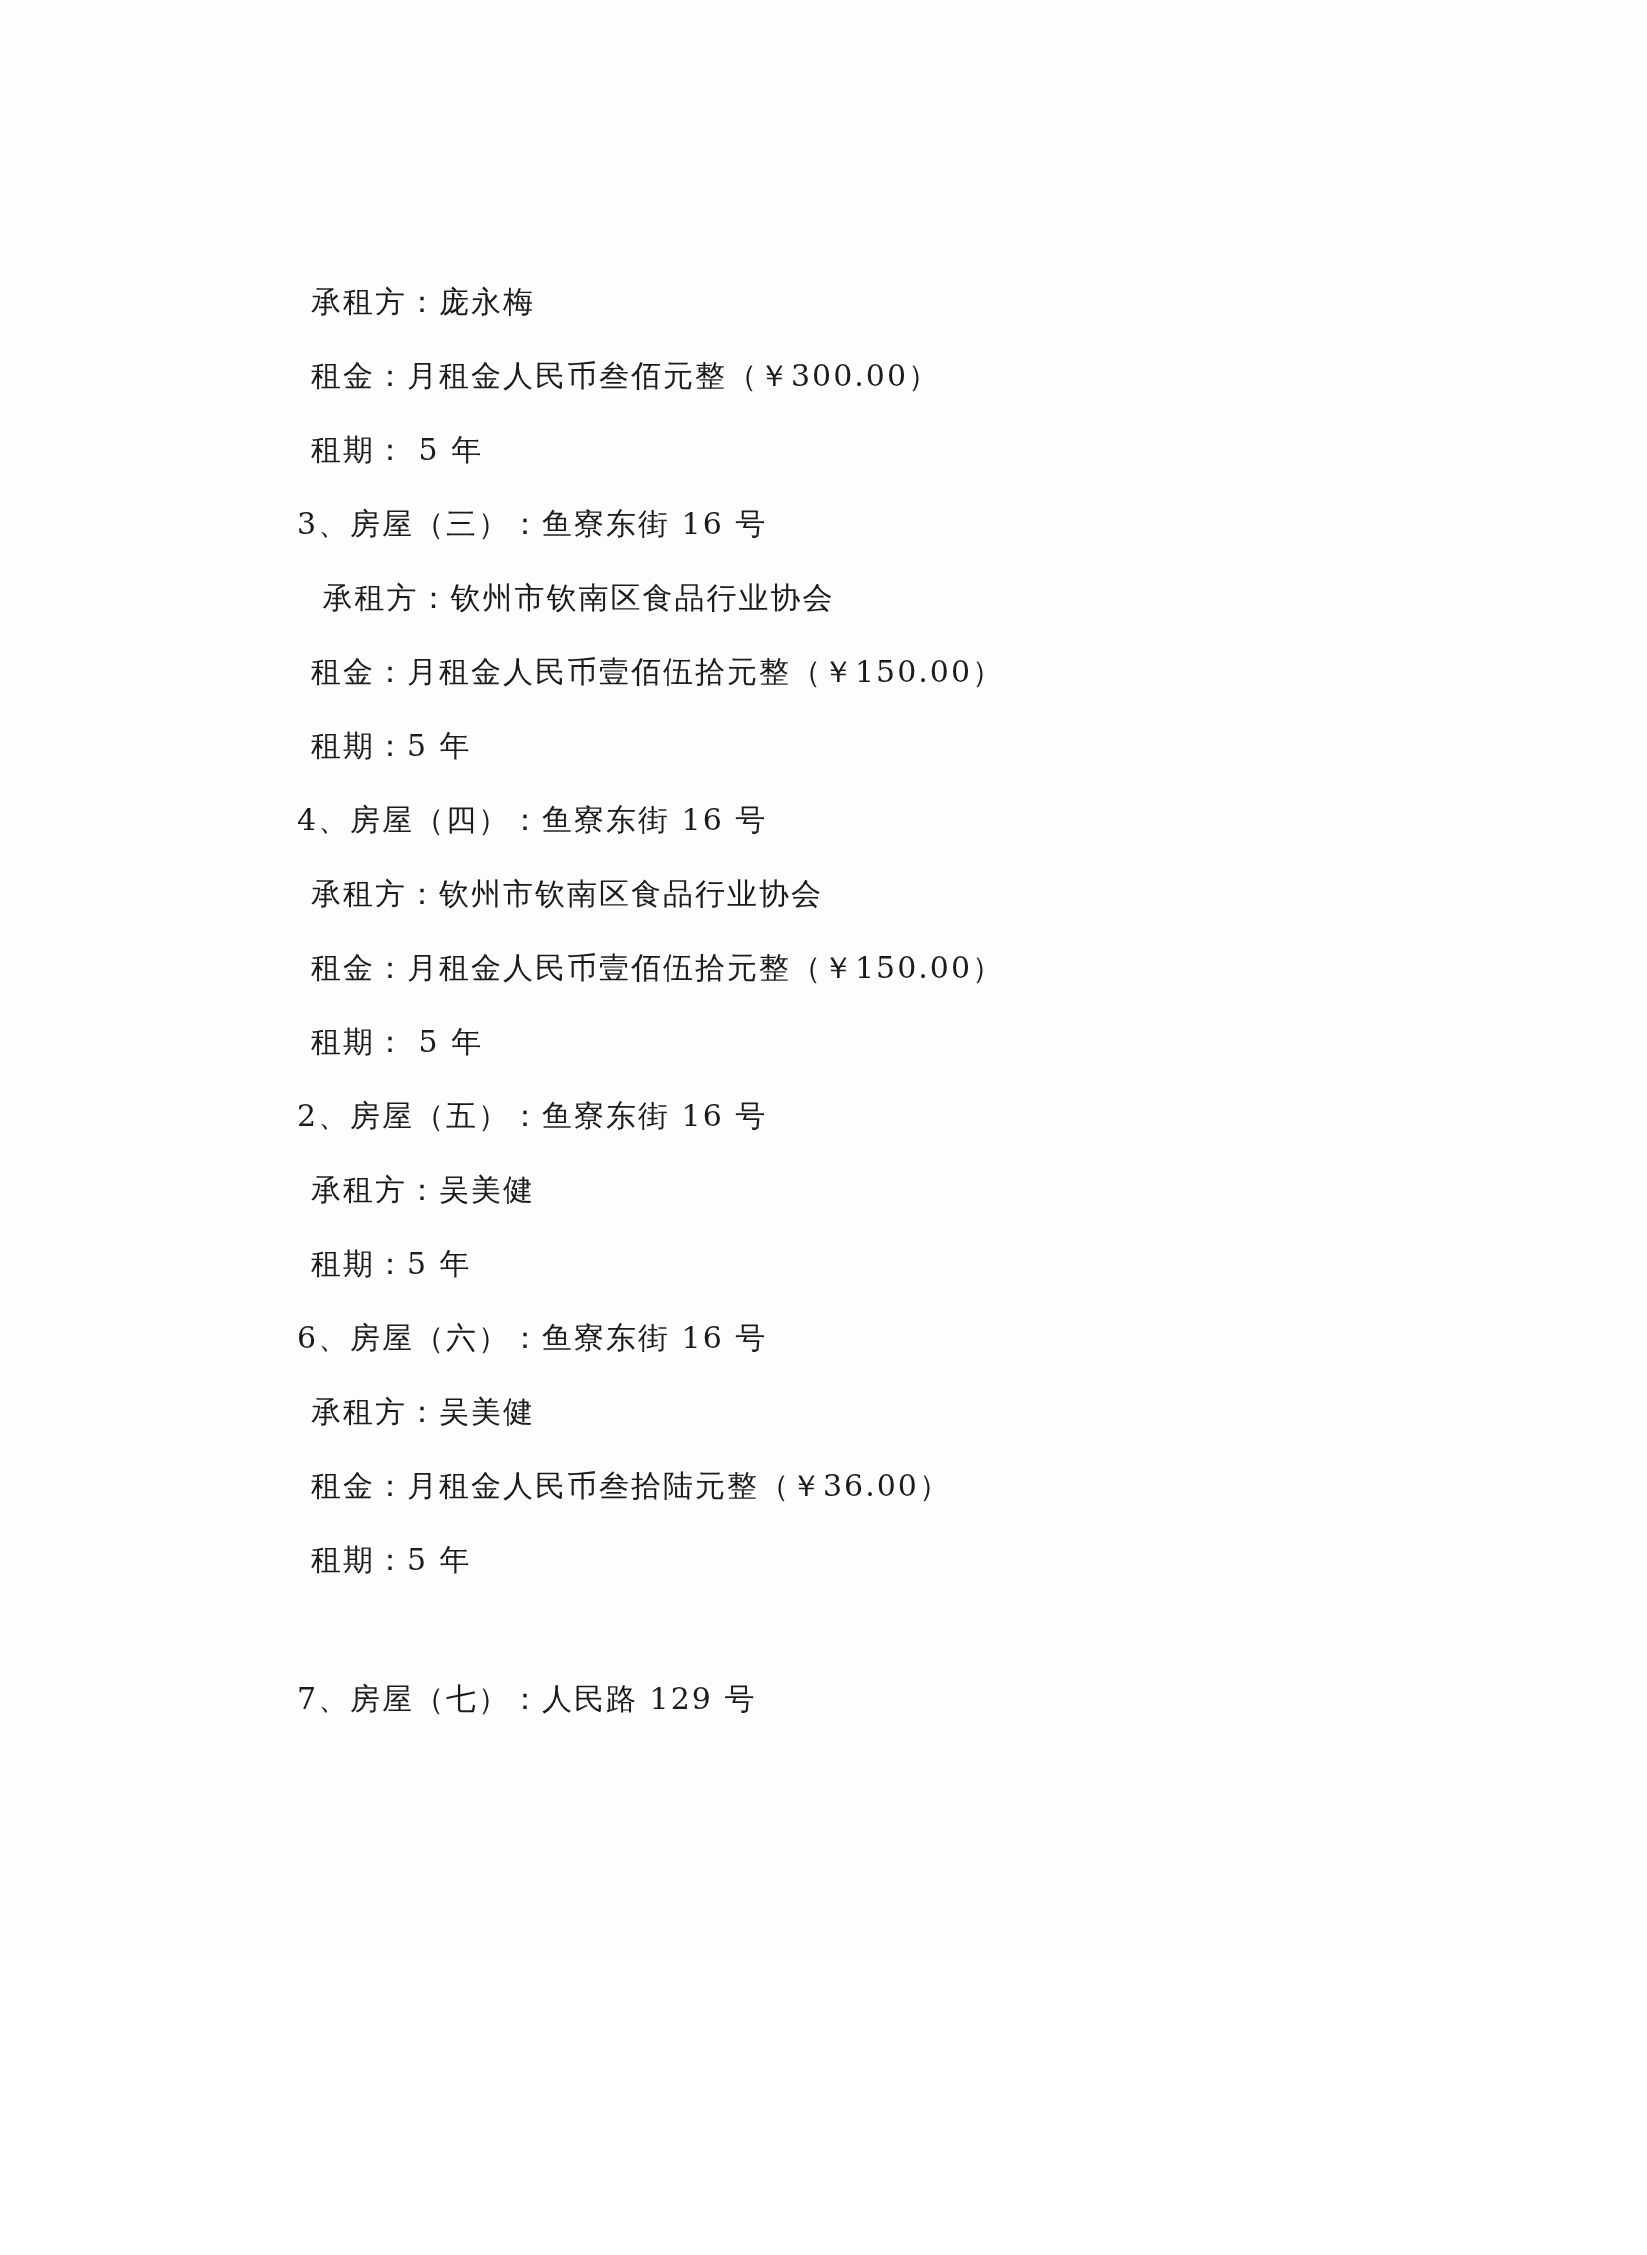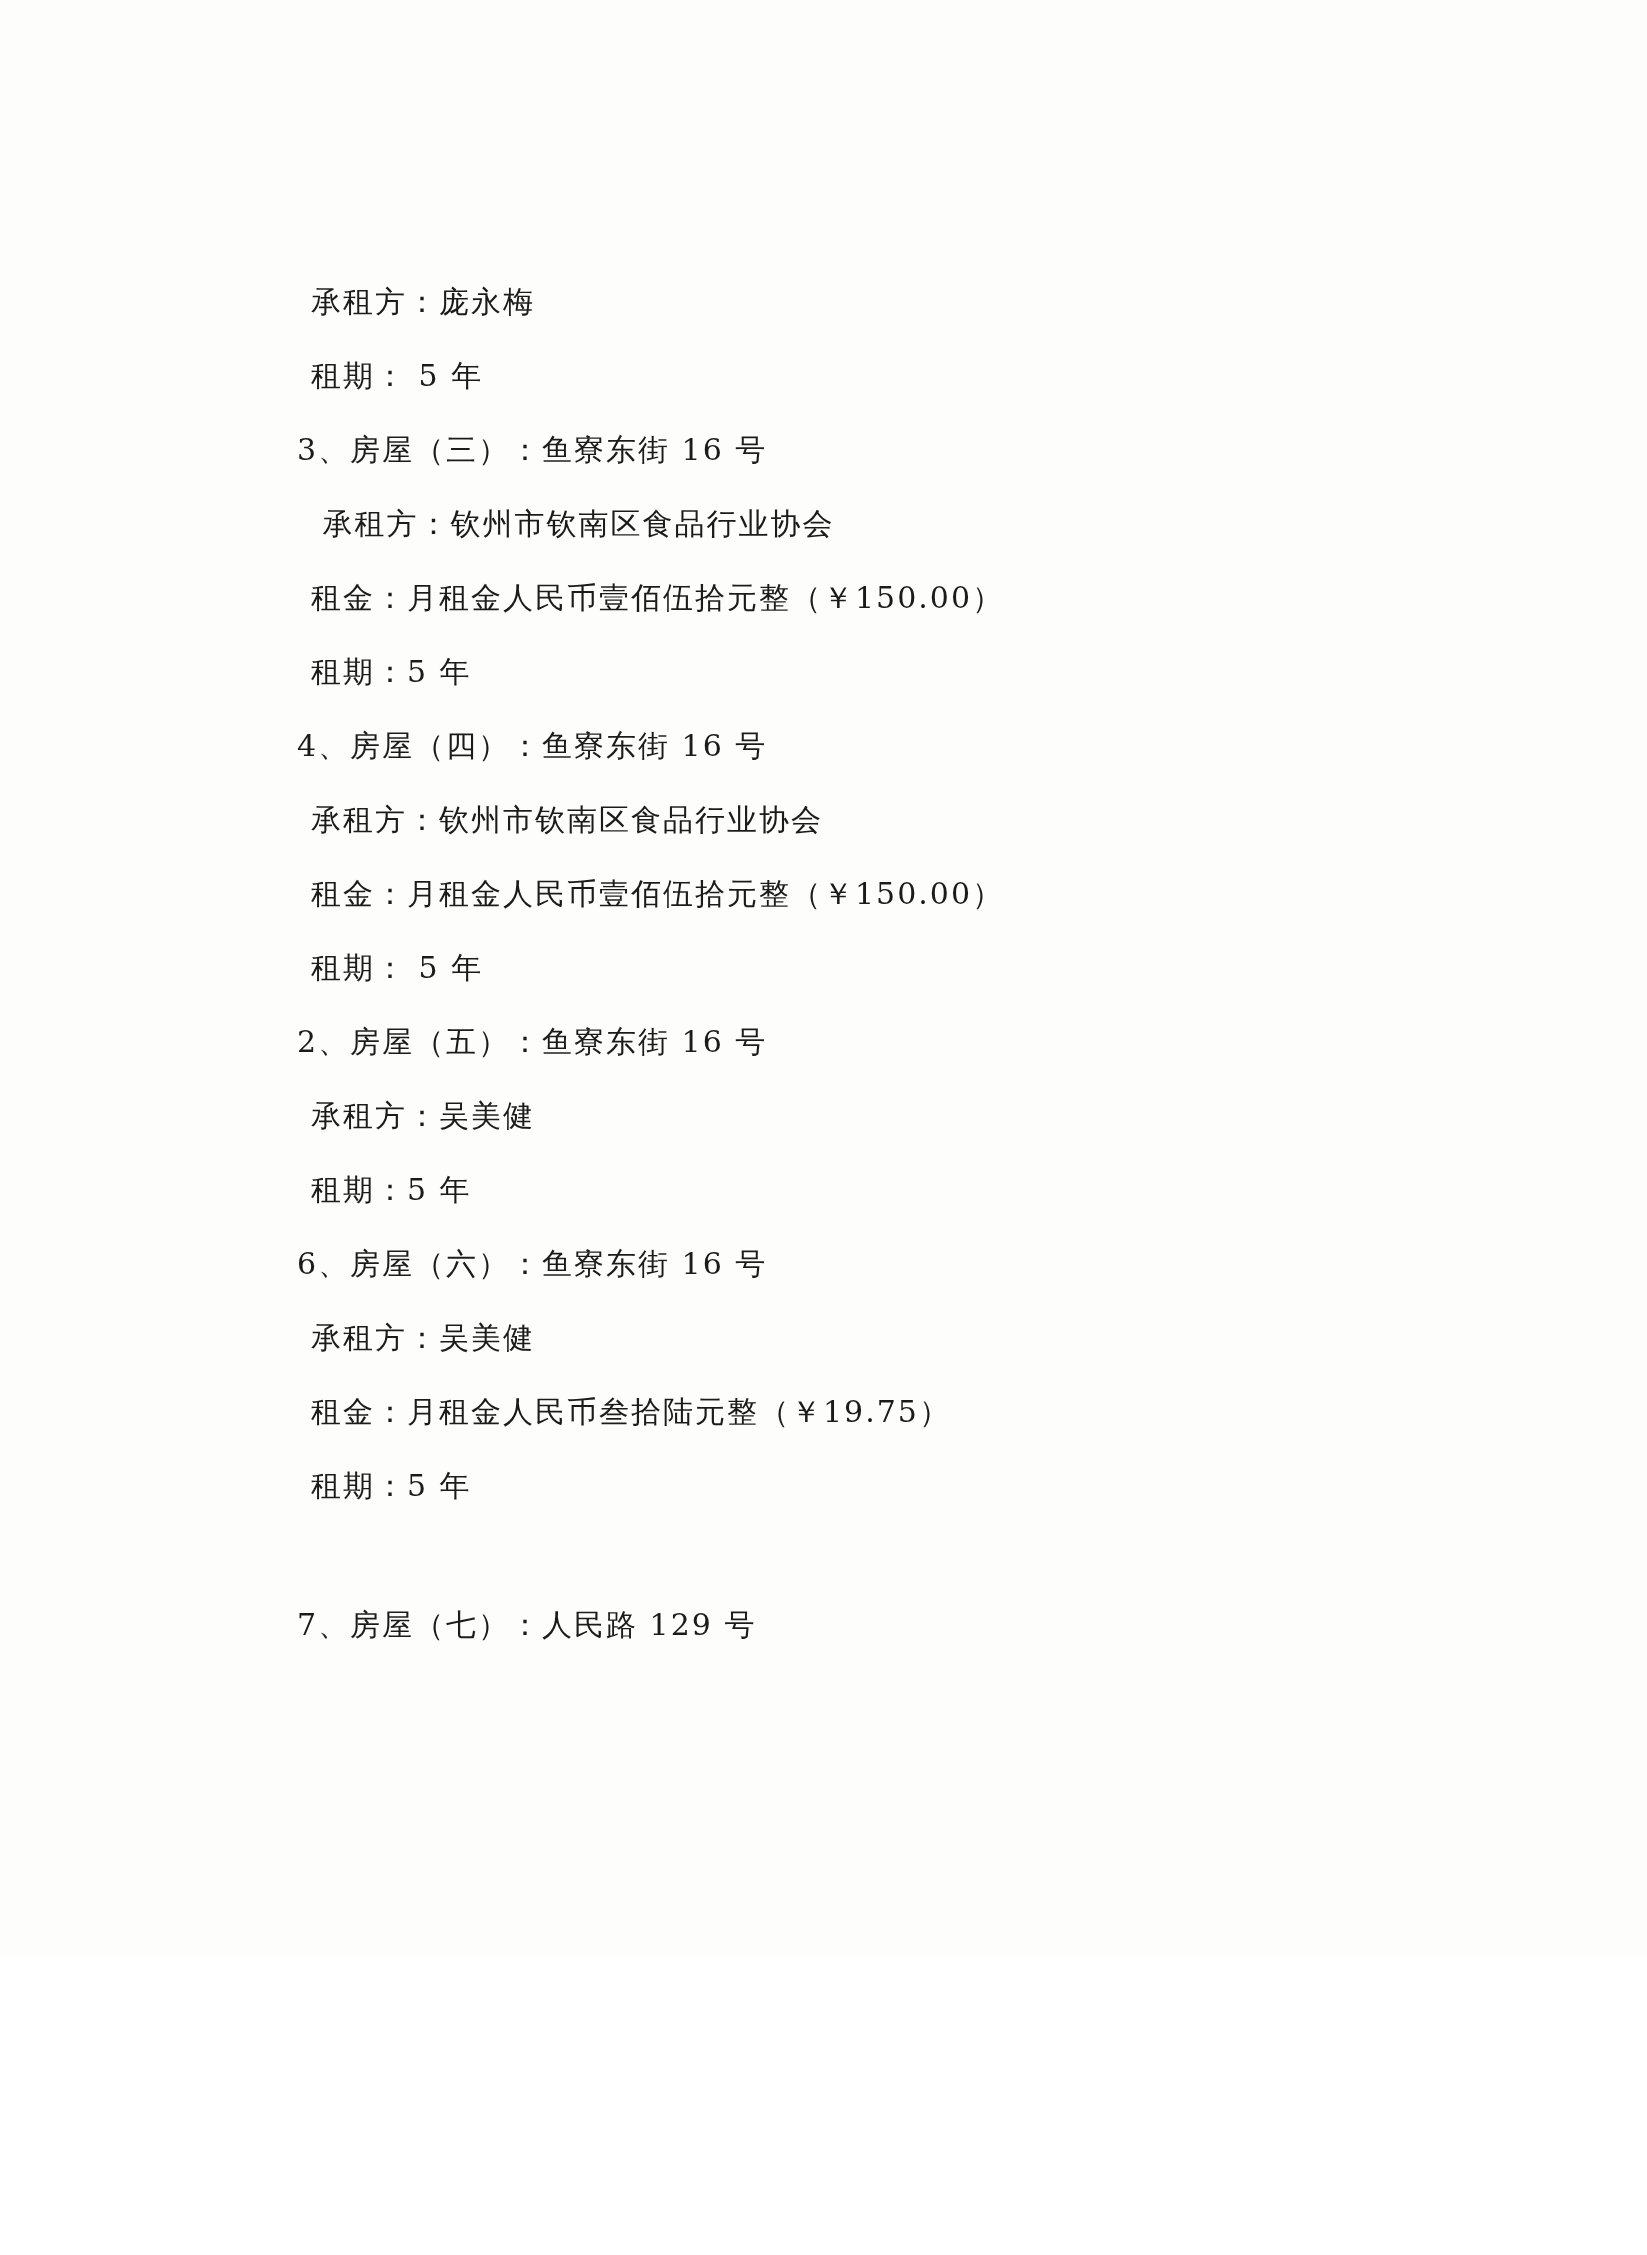--- a/index.html
+++ b/index.html
@@ -51,34 +51,35 @@
     font-size: 24px;
     color: #2a2a2a;
   }
 </style>
 </head>
 <body>
 
 <div class="page">
   <div class="doc-body" id="doc-body">
       <div class="line indent-2">承租方：庞永梅</div>
+      <div class="line indent-2">租金：月租金人民币叁佰元整（￥300.00）</div>
       <div class="line indent-2">租期： 5 年</div>
       <div class="line indent-1">3、房屋（三）：鱼寮东街 16 号</div>
       <div class="line indent-2"> 承租方：钦州市钦南区食品行业协会</div>
       <div class="line indent-2">租金：月租金人民币壹佰伍拾元整（￥150.00）</div>
       <div class="line indent-2">租期：5 年</div>
       <div class="line indent-1">4、房屋（四）：鱼寮东街 16 号</div>
       <div class="line indent-2">承租方：钦州市钦南区食品行业协会</div>
       <div class="line indent-2">租金：月租金人民币壹佰伍拾元整（￥150.00）</div>
       <div class="line indent-2">租期： 5 年</div>
       <div class="line indent-1">2、房屋（五）：鱼寮东街 16 号</div>
       <div class="line indent-2">承租方：吴美健</div>
       <div class="line indent-2">租期：5 年</div>
       <div class="line indent-1">6、房屋（六）：鱼寮东街 16 号</div>
       <div class="line indent-2">承租方：吴美健</div>
-      <div class="line indent-2">租金：月租金人民币叁拾陆元整（￥19.75）</div>
+      <div class="line indent-2">租金：月租金人民币叁拾陆元整（￥36.00）</div>
       <div class="line indent-2">租期：5 年</div>
       <div class="gap-block"></div>
       <div class="line indent-1">7、房屋（七）：人民路 129 号</div>
     </div>
   <div class="page-number">3</div>
 </div>
 
 
 </body></html>

